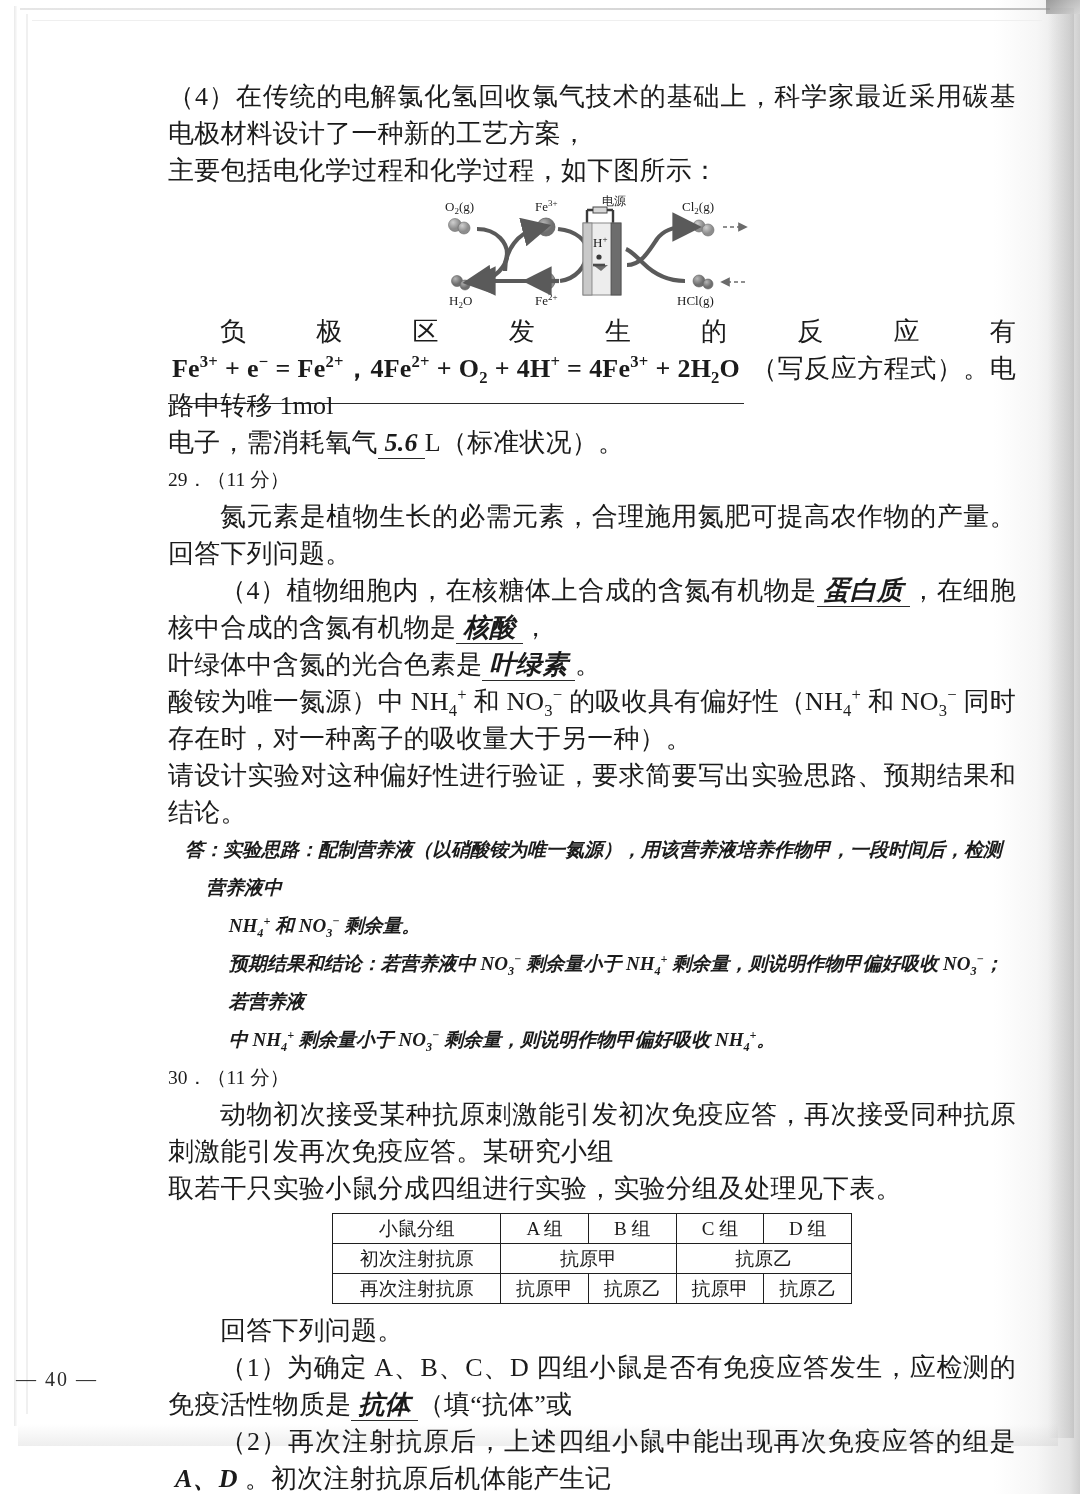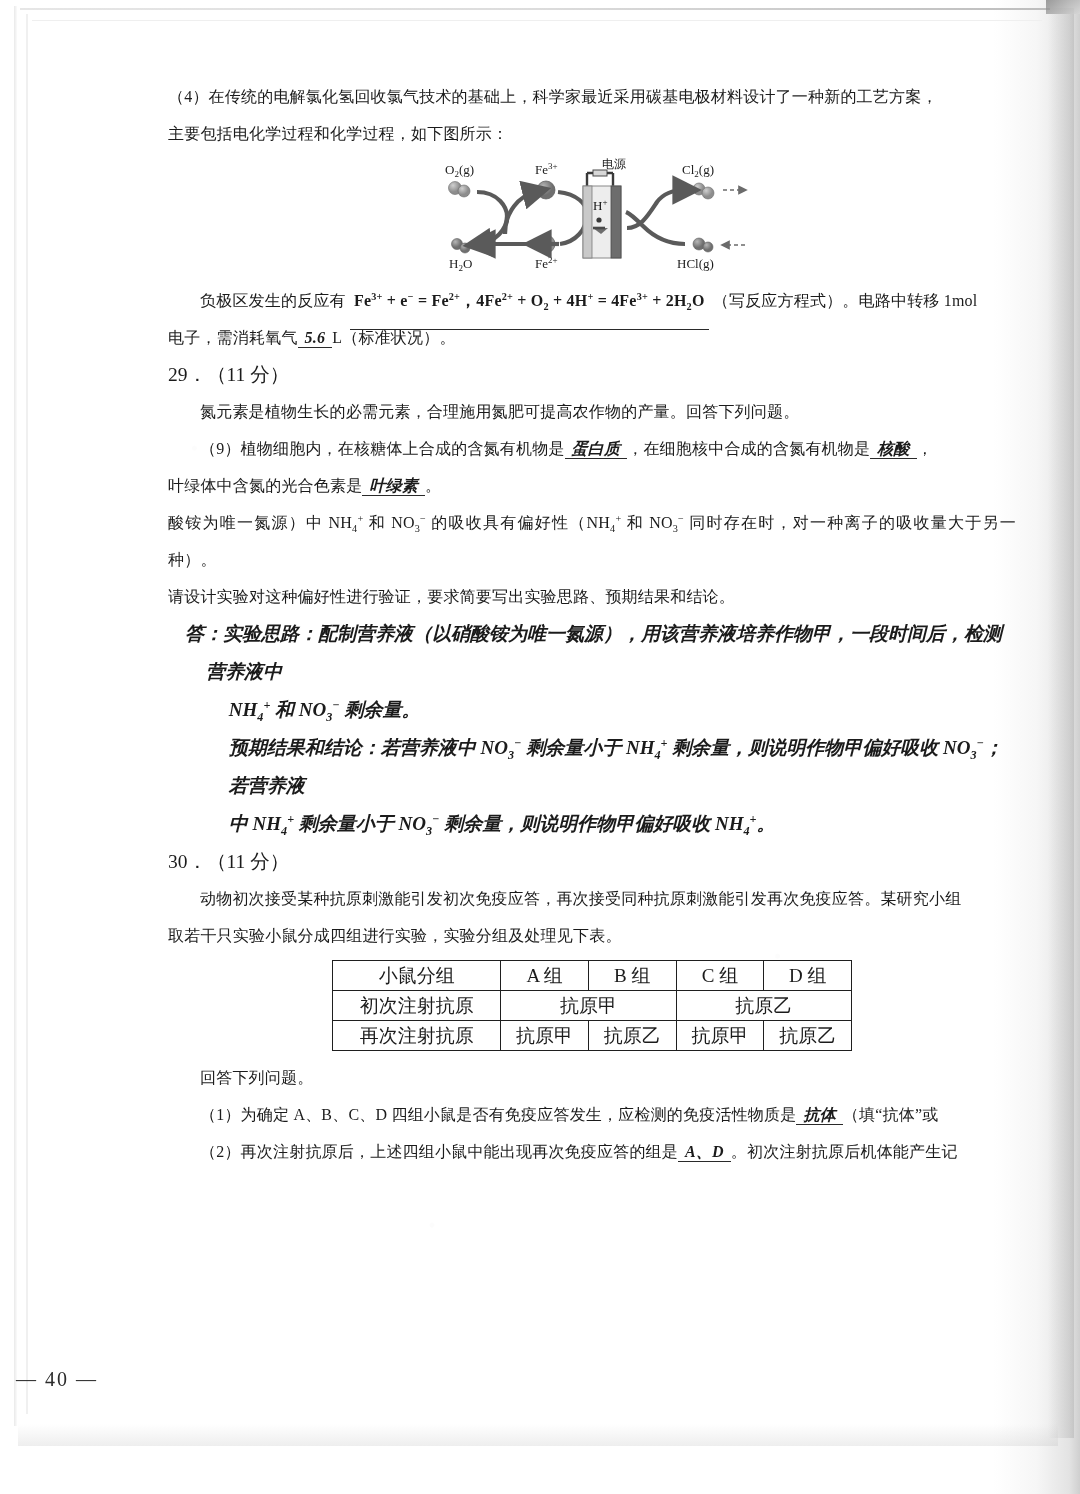--- a/index.html
+++ b/index.html
@@ -62,21 +62,21 @@
   
   #content {
     position: absolute;
     left: 168px; top: 78px;
     width: 848px;
     color: #1b1b1b;
   }
 
   p.para {
     margin: 0 0 0 0;
-    font-size: 16px;
+    font-size: 26px;
     line-height: 37px;
     text-align: justify;
     letter-spacing: 0.2px;
   }
   p.indent { text-indent: 2em; }
 
   .qnum { font-size: 19.5px; line-height: 37px; margin: 0; }
 
   
   .blank {
@@ -99,21 +99,21 @@
     font-style: italic;
   }
 
   sub, sup { font-size: 64%; line-height: 0; }
 
   
   .fig-wrap {
     width: 100%;
     display: flex;
     justify-content: center;
-    margin: 4px 0 8px 0;
+    margin: 4px 0 2px 0;
   }
 
   
   .ansblock { margin: 0; }
   .ansblock p { margin: 0; font-size: 19px; line-height: 38px; }
   .ans-l1 { padding-left: 2.0em; text-indent: -1.1em; }
   .ans-l2 { padding-left: 3.2em; }
 
   
   .tbl-wrap { display:flex; justify-content:center; margin: 6px 0 8px 0; }
@@ -241,21 +241,21 @@
     <p class="para">
       <span>电子，需消耗氧气</span><span class="blank ans-hand">5.6</span><span>L（标准状况）。</span>
     </p>
   </section>
 
   <section>
     <p class="qnum">29．（11 分）</p>
     <p class="para indent">氮元素是植物生长的必需元素，合理施用氮肥可提高农作物的产量。回答下列问题。</p>
 
     <p class="para indent">
-      <span>（9）植物细胞内，在核糖体上合成的含氮有机物是</span><span class="blank ans-hand">蛋白质</span><span>，在细胞核中合成的含氮有机物是</span><span class="blank ans-hand">核酸</span><span>，</span>
+      <span>（4）植物细胞内，在核糖体上合成的含氮有机物是</span><span class="blank ans-hand">蛋白质</span><span>，在细胞核中合成的含氮有机物是</span><span class="blank ans-hand">核酸</span><span>，</span>
     </p>
     <p class="para">
       <span>叶绿体中含氮的光合色素是</span><span class="blank ans-hand">叶绿素</span><span>。</span>
     </p>
 
     <p class="para">酸铵为唯一氮源）中 NH<sub>4</sub><sup>+</sup> 和 NO<sub>3</sub><sup>−</sup> 的吸收具有偏好性（NH<sub>4</sub><sup>+</sup> 和 NO<sub>3</sub><sup>−</sup> 同时存在时，对一种离子的吸收量大于另一种）。</p>
     <p class="para">请设计实验对这种偏好性进行验证，要求简要写出实验思路、预期结果和结论。</p>
 
     <div class="ansblock">
       <p class="ans-l1 ans-hand">

